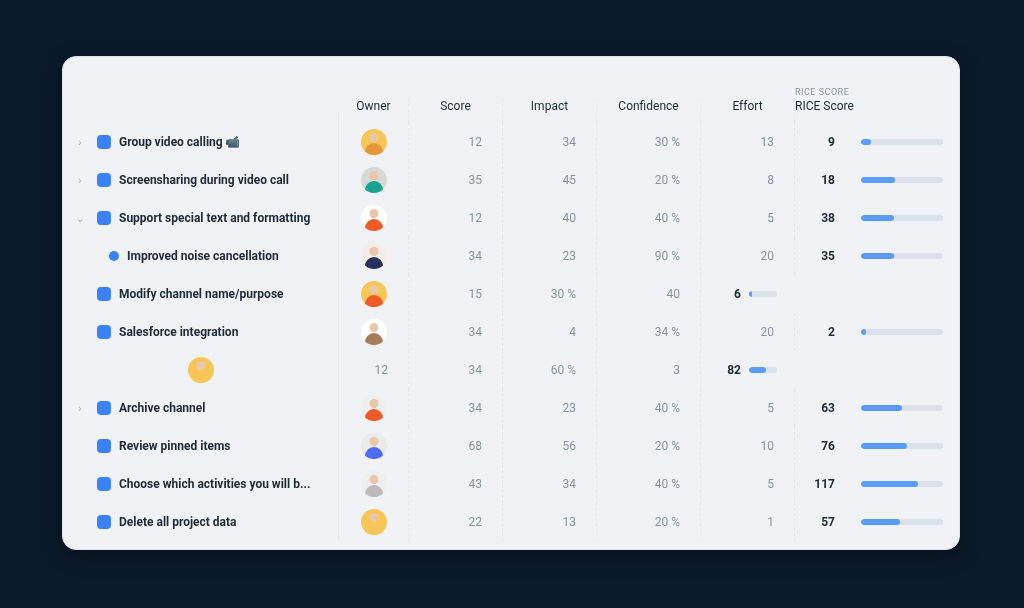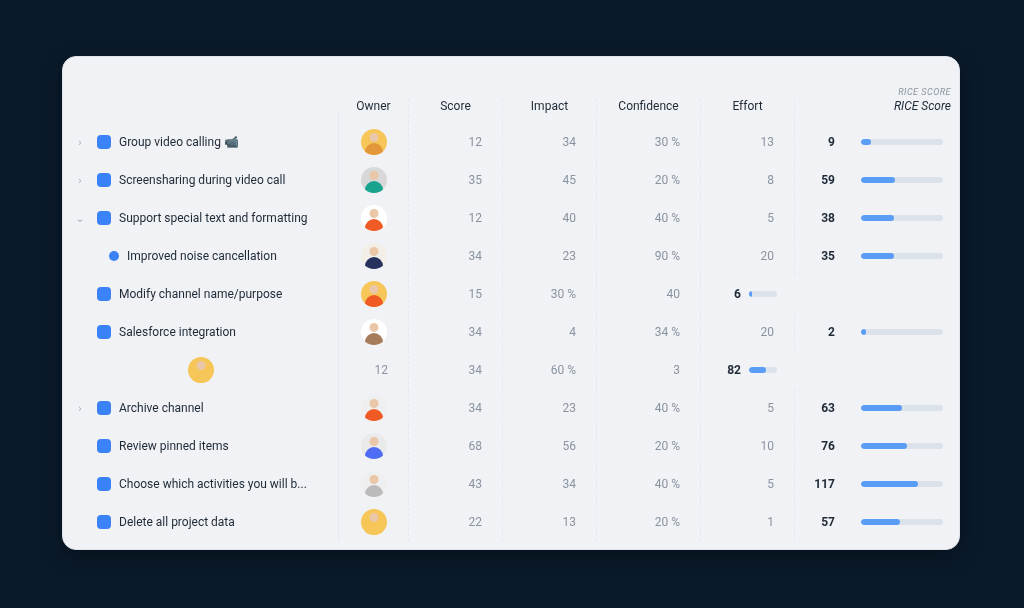--- a/index.html
+++ b/index.html
@@ -47,21 +47,21 @@
     display: flex;
     flex-direction: column;
     justify-content: flex-end;
     align-items: center;
     padding-bottom: 10px;
     font-size: 12px;
     color: var(--text);
     border-right: 1px dashed var(--border);
   }
   .header-cell:nth-child(1) { border-right: 1px solid var(--border); }
-  .header-cell:last-child { border-right: none; align-items: flex-end; padding-right: 10px; font-style: italic;}
+  .header-cell:last-child { border-right: none; align-items: flex-start; padding-right: 10px;}
   .header-pretitle {
     font-size: 9px;
     letter-spacing: 0.5px;
     color: var(--muted);
     margin-bottom: 2px;
   }
 
   
   .body { }
   .row { height: 38px; }
@@ -103,20 +103,21 @@
     border-radius: 50%;
     flex: 0 0 auto;
     margin-left: 12px;
   }
   .title-text {
     color: var(--text);
     white-space: nowrap;
     overflow: hidden;
     text-overflow: ellipsis;
     max-width: 208px;
+    font-weight: bold;
   }
   .child .title-text { color: var(--text); }
 
   
   .avatar {
     width: 26px; height: 26px;
     border-radius: 50%;
     position: relative;
     overflow: hidden;
   }
@@ -209,21 +210,21 @@
             <div class="shoulders" style="background:#19a38f"></div>
             <div class="head"></div>
           </div>
         </div>
         <div class="cell num">35</div>
         <div class="cell num">45</div>
         <div class="cell num">20 %</div>
         <div class="cell num">8</div>
         <div class="cell">
           <div class="score-wrap">
-            <span class="score-num">59</span>
+            <span class="score-num">18</span>
             <div class="bar">
               <div class="bar-fill" style="width: 42%;"></div>
             </div>
           </div>
         </div>
       </div>
       <div class="grid row">
         <div class="cell">
           <div class="title-inner">
             <span class="chevron">⌄</span>

